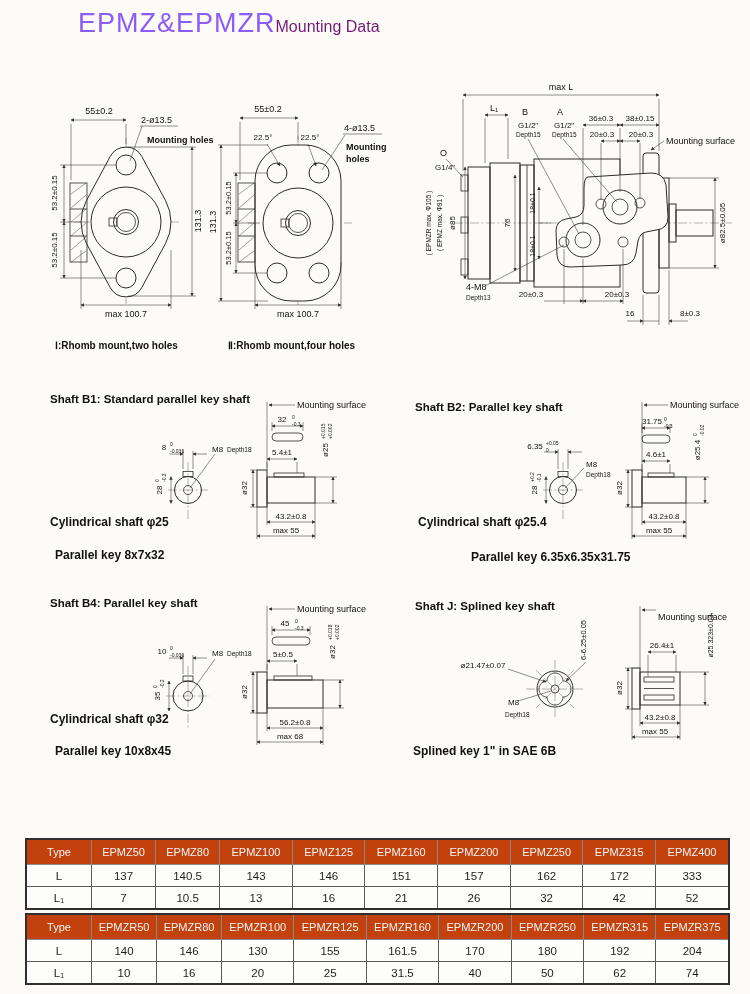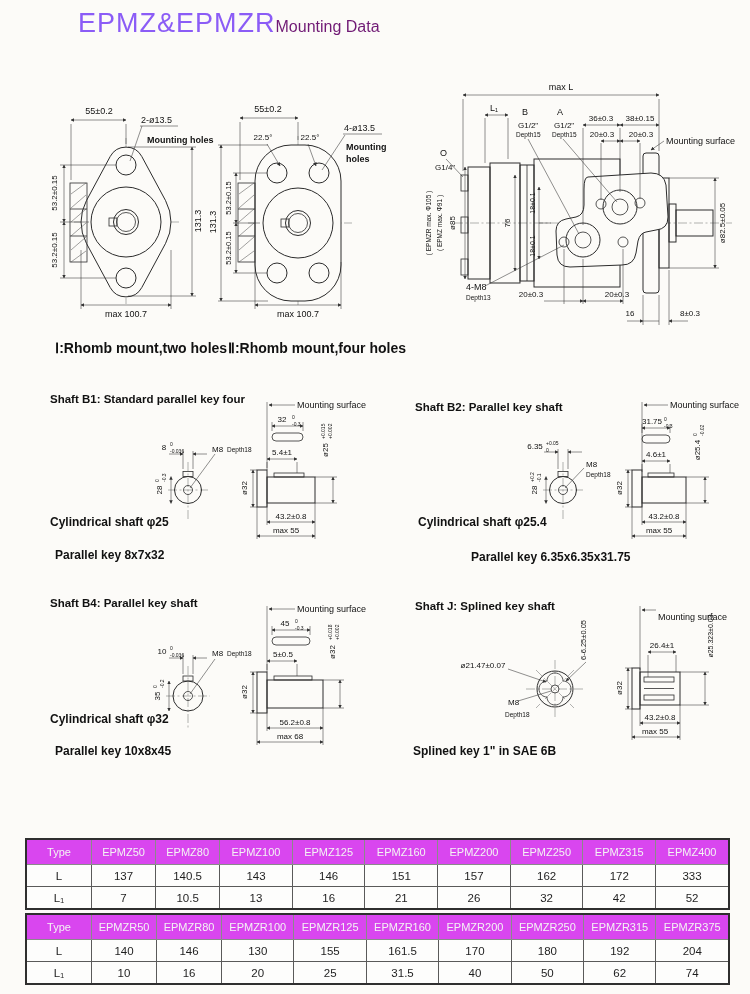--- a/index.html
+++ b/index.html
@@ -1,38 +1,38 @@
 <!DOCTYPE html>
 <html><head>
 <meta charset="utf-8">
 <style>
   html,body{margin:0;padding:0;background:#e8e8e8;}
   #page{position:relative;width:750px;height:994px;background:#fcfbf8;
         font-family:"Liberation Sans",sans-serif;color:#1b1b1b;overflow:hidden;}
   .abs{position:absolute;}
   .hdr-title{font-size:27px;font-weight:500;letter-spacing:1px;color:#8b5cf6;margin-left:48px;}
   .hdr-sub{font-size:16px;font-weight:500;color:#701a75;}
-  .cap{font-size:14px;font-weight:700;color:#111;}
+  .cap{font-size:10px;font-weight:700;color:#111;}
   .shaft-title{font-size:11.5px;font-weight:700;color:#111;}
   .shaft-cap{font-size:12px;font-weight:600;color:#111;}
   svg{position:absolute;overflow:visible;}
   svg text{fill:#121212;font-family:"Liberation Sans",sans-serif;}
   .t9{font-size:9px;} .t8{font-size:8px;} .t75{font-size:7.5px;} .t7{font-size:7px;}
   .t65{font-size:6.5px;} .t5{font-size:5px;}
   .bold{font-weight:700;}
   .ln{stroke:#2c2c2c;stroke-width:1;fill:none;}
   .ln2{stroke:#2c2c2c;stroke-width:0.8;fill:none;}
   .fil{fill:#fcfbf8;stroke:#2c2c2c;stroke-width:1;}
   .dim{stroke:#333;stroke-width:0.55;fill:none;}
   .cl{stroke:#555;stroke-width:0.45;fill:none;stroke-dasharray:9 2.5 2 2.5;}
   .hat{stroke:#444;stroke-width:0.5;}
   
   #tables{position:absolute;left:25px;top:838px;width:705px;}
   table{border-collapse:collapse;width:705px;margin-bottom:3px;border:2px solid #2f2f2f;}
-  th{background:#d946ef;color:#f4f4f4;font-weight:400;font-size:11px;
+  th{background:#c2410c;color:#f4f4f4;font-weight:400;font-size:11px;
      border:1px solid #8a8a8a;padding:6px 1px;margin-left:36px;}
   td{border:1px solid #5a5a5a;font-size:11.5px;text-align:center;padding:4.5px 1px;color:#1e1e1e;background:#fdfdfc;}
   th:first-child,td:first-child{width:62px;}
 </style>
 </head>
 <body>
 
 <div id="page">
 
   <div class="abs" style="left:30px;top:8px;">
@@ -293,21 +293,21 @@
     <text class="t9" x="248" y="71">Mounting surface</text>
 
     <line class="dim" x1="251" y1="105" x2="301" y2="105"></line>
     <line class="dim" x1="251" y1="195" x2="301" y2="195"></line>
     <line class="dim" x1="297" y1="105" x2="297" y2="195" marker-start="url(#a3)" marker-end="url(#a3)"></line>
     <g transform="translate(307,150) rotate(-90)">
         <text class="t8" text-anchor="middle">ø82.5±0.05</text>
       </g>
   </svg>
 
-  <div class="abs shaft-title" style="left:50px;top:393px;">Shaft B1: Standard parallel key four</div>
+  <div class="abs shaft-title" style="left:50px;top:393px;">Shaft B1: Standard parallel key shaft</div>
   <svg class="abs" style="left:45px;top:388px;" width="345" height="160" viewBox="0 0 345 160">
     <defs>
         <marker id="a4" viewBox="0 0 10 10" refX="9" refY="5" markerWidth="6.5" markerHeight="6.5" orient="auto-start-reverse">
           <path d="M0,0L10,5L0,10z" fill="#333"></path>
         </marker>
       </defs>
 
     <line class="cl" x1="143" y1="74" x2="143" y2="132"></line>
     <line class="cl" x1="123" y1="102" x2="163" y2="102"></line>
     <circle class="ln" cx="143" cy="102" r="13.5" fill="#fcfbf8"></circle>

